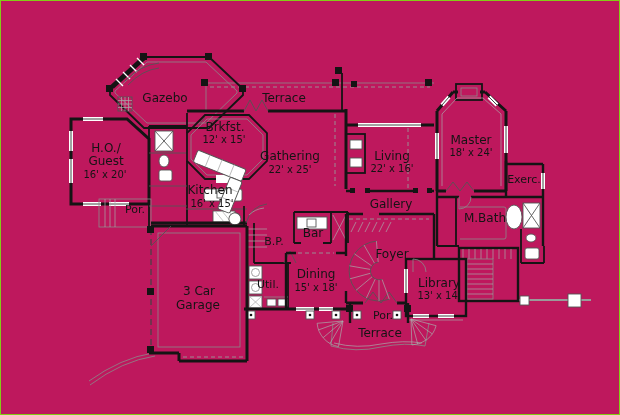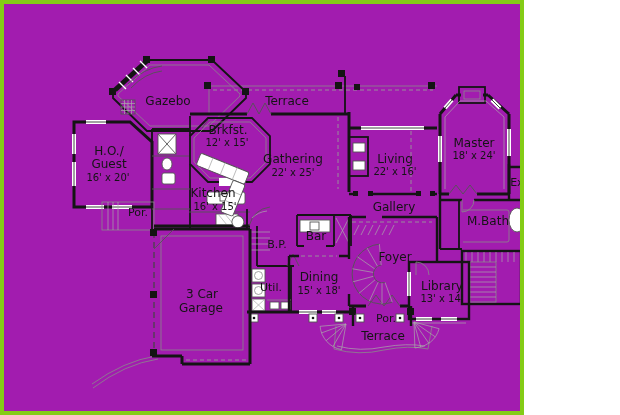--- a/index.html
+++ b/index.html
@@ -1,18 +1,18 @@
 <!DOCTYPE html>
 <html><head>
 <meta charset="utf-8">
 <style>
   html,body{margin:0;padding:0;background:#fff;}
   #plan-wrap{
-    width:524px;height:415px;position:relative;background:#a21caf;
-    border:4px solid #84cc16;box-sizing:border-box;overflow:hidden;
+    width:620px;height:415px;position:relative;background:#be185d;
+    border:1px solid #84cc16;box-sizing:border-box;overflow:hidden;
     font-family:"DejaVu Sans","Liberation Sans",sans-serif;
   }
   svg{display:block;}
   .room-label{font-family:"DejaVu Sans","Liberation Sans",sans-serif;
     font-size:12px;fill:#141414;text-anchor:middle;}
   .room-dims{font-family:"DejaVu Sans","Liberation Sans",sans-serif;
     font-size:10px;fill:#141414;text-anchor:middle;}
   .room-label.small{font-size:11px;}
   .w3{stroke:#141414;stroke-width:3;fill:none;stroke-linecap:butt;}
   .w25{stroke:#141414;stroke-width:2.4;fill:none;}

